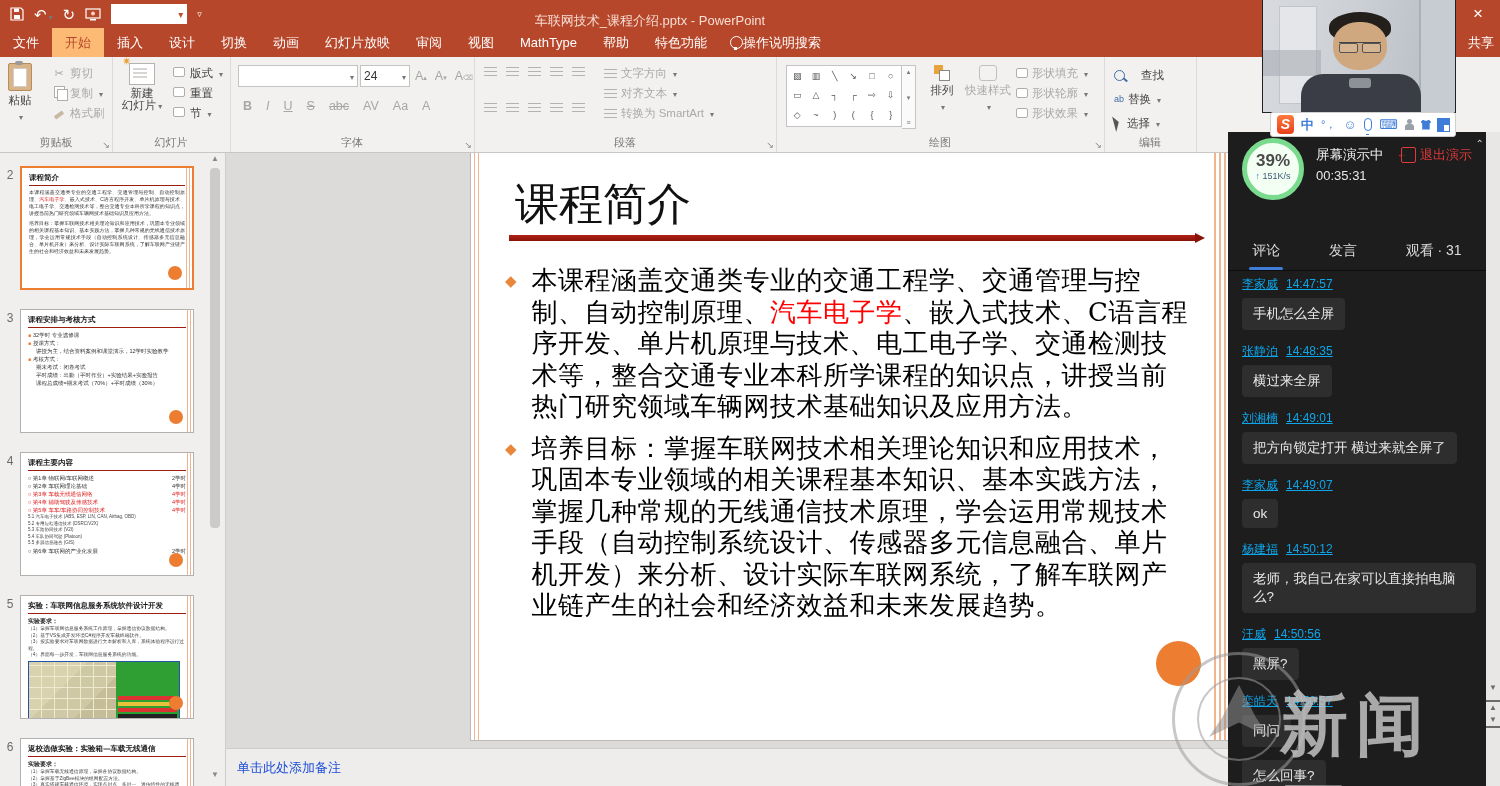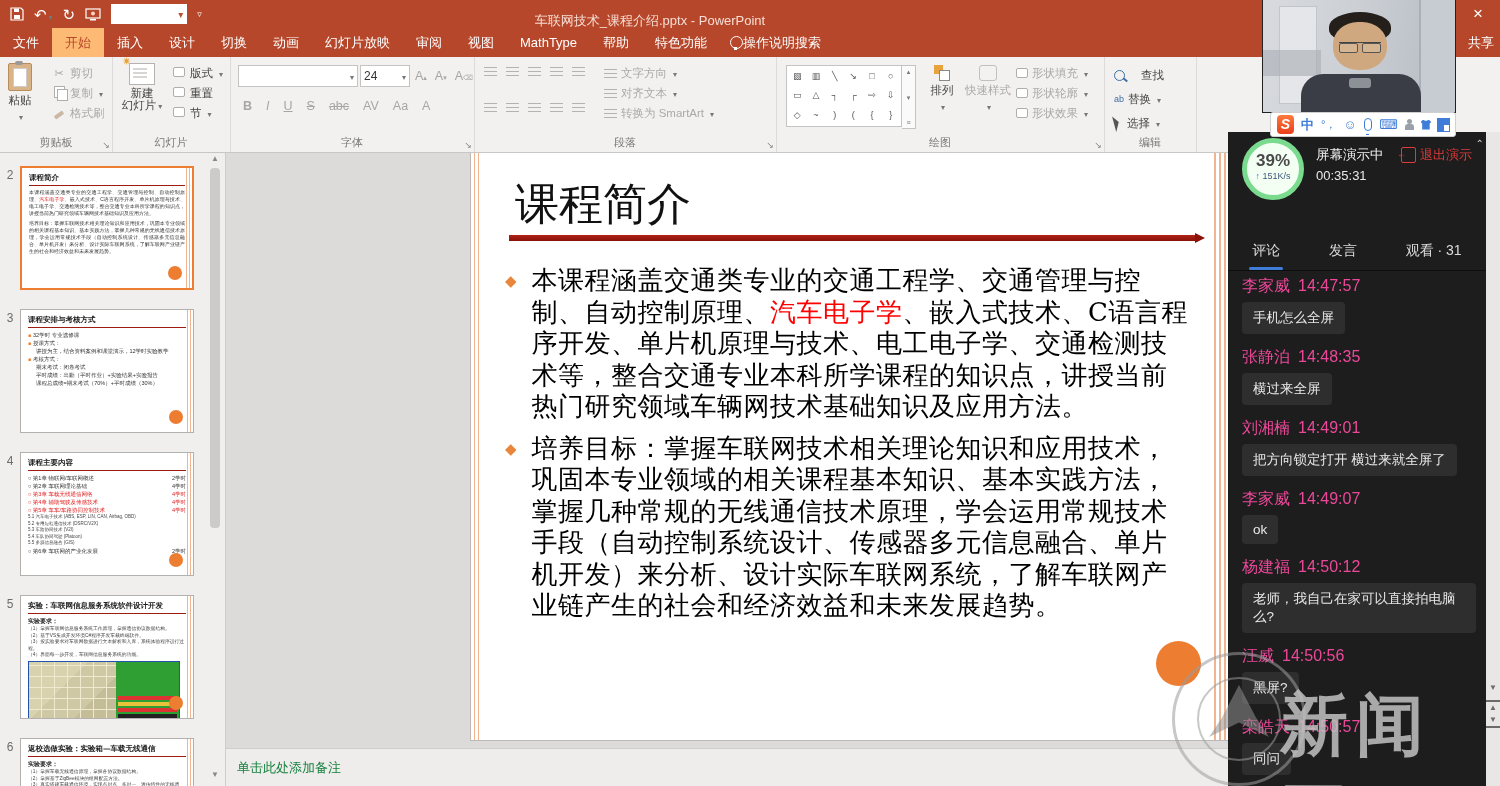--- a/index.html
+++ b/index.html
@@ -96,38 +96,38 @@
   .stitle{position:absolute;left:44px;top:22px;font-family:"DejaVu Serif","Liberation Serif",serif;font-size:44px;color:#111;}
   .sline{position:absolute;left:38px;top:82px;width:688px;height:6px;background:linear-gradient(180deg,#b02218,#8a1208);}
   .sline:after{content:"";position:absolute;right:-8px;top:-2px;border-left:10px solid #8a1208;border-top:5px solid transparent;border-bottom:5px solid transparent;}
   #slide-bullets{position:absolute;left:34px;top:112px;right:44px;}
   .sbullet{display:flex;margin-bottom:10px;}
   .diamond{color:#e8873b;font-size:15px;line-height:31px;margin-right:15px;flex:none;}
   .sbullet p{margin:0;font-family:"DejaVu Serif","Liberation Serif",serif;font-size:26px;line-height:31.5px;color:#000;letter-spacing:0.5px;}
   .scircle{position:absolute;left:685px;top:488px;width:45px;height:45px;border-radius:50%;background:#ed7d31;}
   
   .notes{position:absolute;left:225px;top:748px;width:1275px;height:38px;background:#efedec;border-top:1px solid #cfcdcb;z-index:2;}
-  .notes span{position:absolute;left:12px;top:10px;color:#15803d;font-size:13px;}
+  .notes span{position:absolute;left:12px;top:10px;color:#1d4ed8;font-size:13px;}
   
   .chat{position:absolute;left:1228px;top:132px;width:258px;height:654px;background:#1d1d1d;z-index:10;}
   .stream{position:absolute;left:0;top:0;width:258px;height:100px;}
   .ring{position:absolute;left:14px;top:6px;width:62px;height:62px;border-radius:50%;background:#f4fff4;border:5px solid #7adb8f;box-sizing:border-box;text-align:center;}
   .ring .pct{display:block;font-size:17px;font-weight:bold;color:#4a4a4a;margin-top:8px;}
   .ring .spd{display:block;font-size:9px;color:#3e5a7a;}
   .ring .spd b{color:#3f7dd8;font-weight:normal;}
   .sstatus{position:absolute;left:88px;top:14px;color:#f0f0f0;font-size:13.5px;}
   .stimer{position:absolute;left:88px;top:36px;color:#e8e8e8;font-size:13px;}
   .sexit{position:absolute;right:14px;top:14px;color:#e03a3a;font-size:13px;display:flex;align-items:center;gap:4px;}
   .schev{position:absolute;right:2px;top:6px;color:#cfcfcf;font-size:10px;}
   .ctabs{position:absolute;left:0;top:100px;width:258px;height:38px;display:flex;align-items:center;justify-content:space-around;color:#dcdcdc;font-size:14px;border-bottom:1px solid #0e0e0e;}
   .ctab{position:relative;padding:6px 2px;}
   .ctab.active:after{content:"";position:absolute;left:50%;transform:translateX(-50%);bottom:-4px;width:34px;height:3px;border-radius:2px;background:#3f7dd8;}
   #chat-list{position:absolute;left:14px;top:144px;right:10px;bottom:0;overflow:hidden;}
   .msg{margin-bottom:13px;}
-  .msg .meta{color:#ec4899;font-size:16px;margin-bottom:5px;}
+  .msg .meta{color:#0ea5e9;font-size:12px;margin-bottom:5px;text-decoration:underline;}
   .msg .meta .mtime{margin-left:8px;}
   .bubble{display:inline-block;background:#2e2e2e;border-radius:4px;padding:7px 11px;color:#e8e8e8;font-size:13.5px;max-width:220px;}
   
   .rstrip{position:absolute;left:1486px;top:132px;width:14px;height:654px;background:#e9e7e5;z-index:11;}
   .rstrip .ra{position:absolute;left:0;width:14px;height:16px;text-align:center;font-size:8px;color:#6d6b69;line-height:16px;}
   .ra.bar-top{border-top:2px solid #6d6b69;height:12px;line-height:11px;margin-top:2px;}
   .ra.bar-bot{border-bottom:2px solid #6d6b69;height:12px;line-height:12px;}
   
   .cam{position:absolute;left:1263px;top:0;width:192px;height:112px;background:linear-gradient(100deg,#d8dade 0%,#ccd0d5 45%,#b4bac2 100%);overflow:hidden;z-index:30;box-shadow:0 0 0 1px #222;}
   .cam .door{position:absolute;left:16px;top:6px;width:36px;height:96px;background:#e4e6e9;border:1px solid #c2c5c9;}

